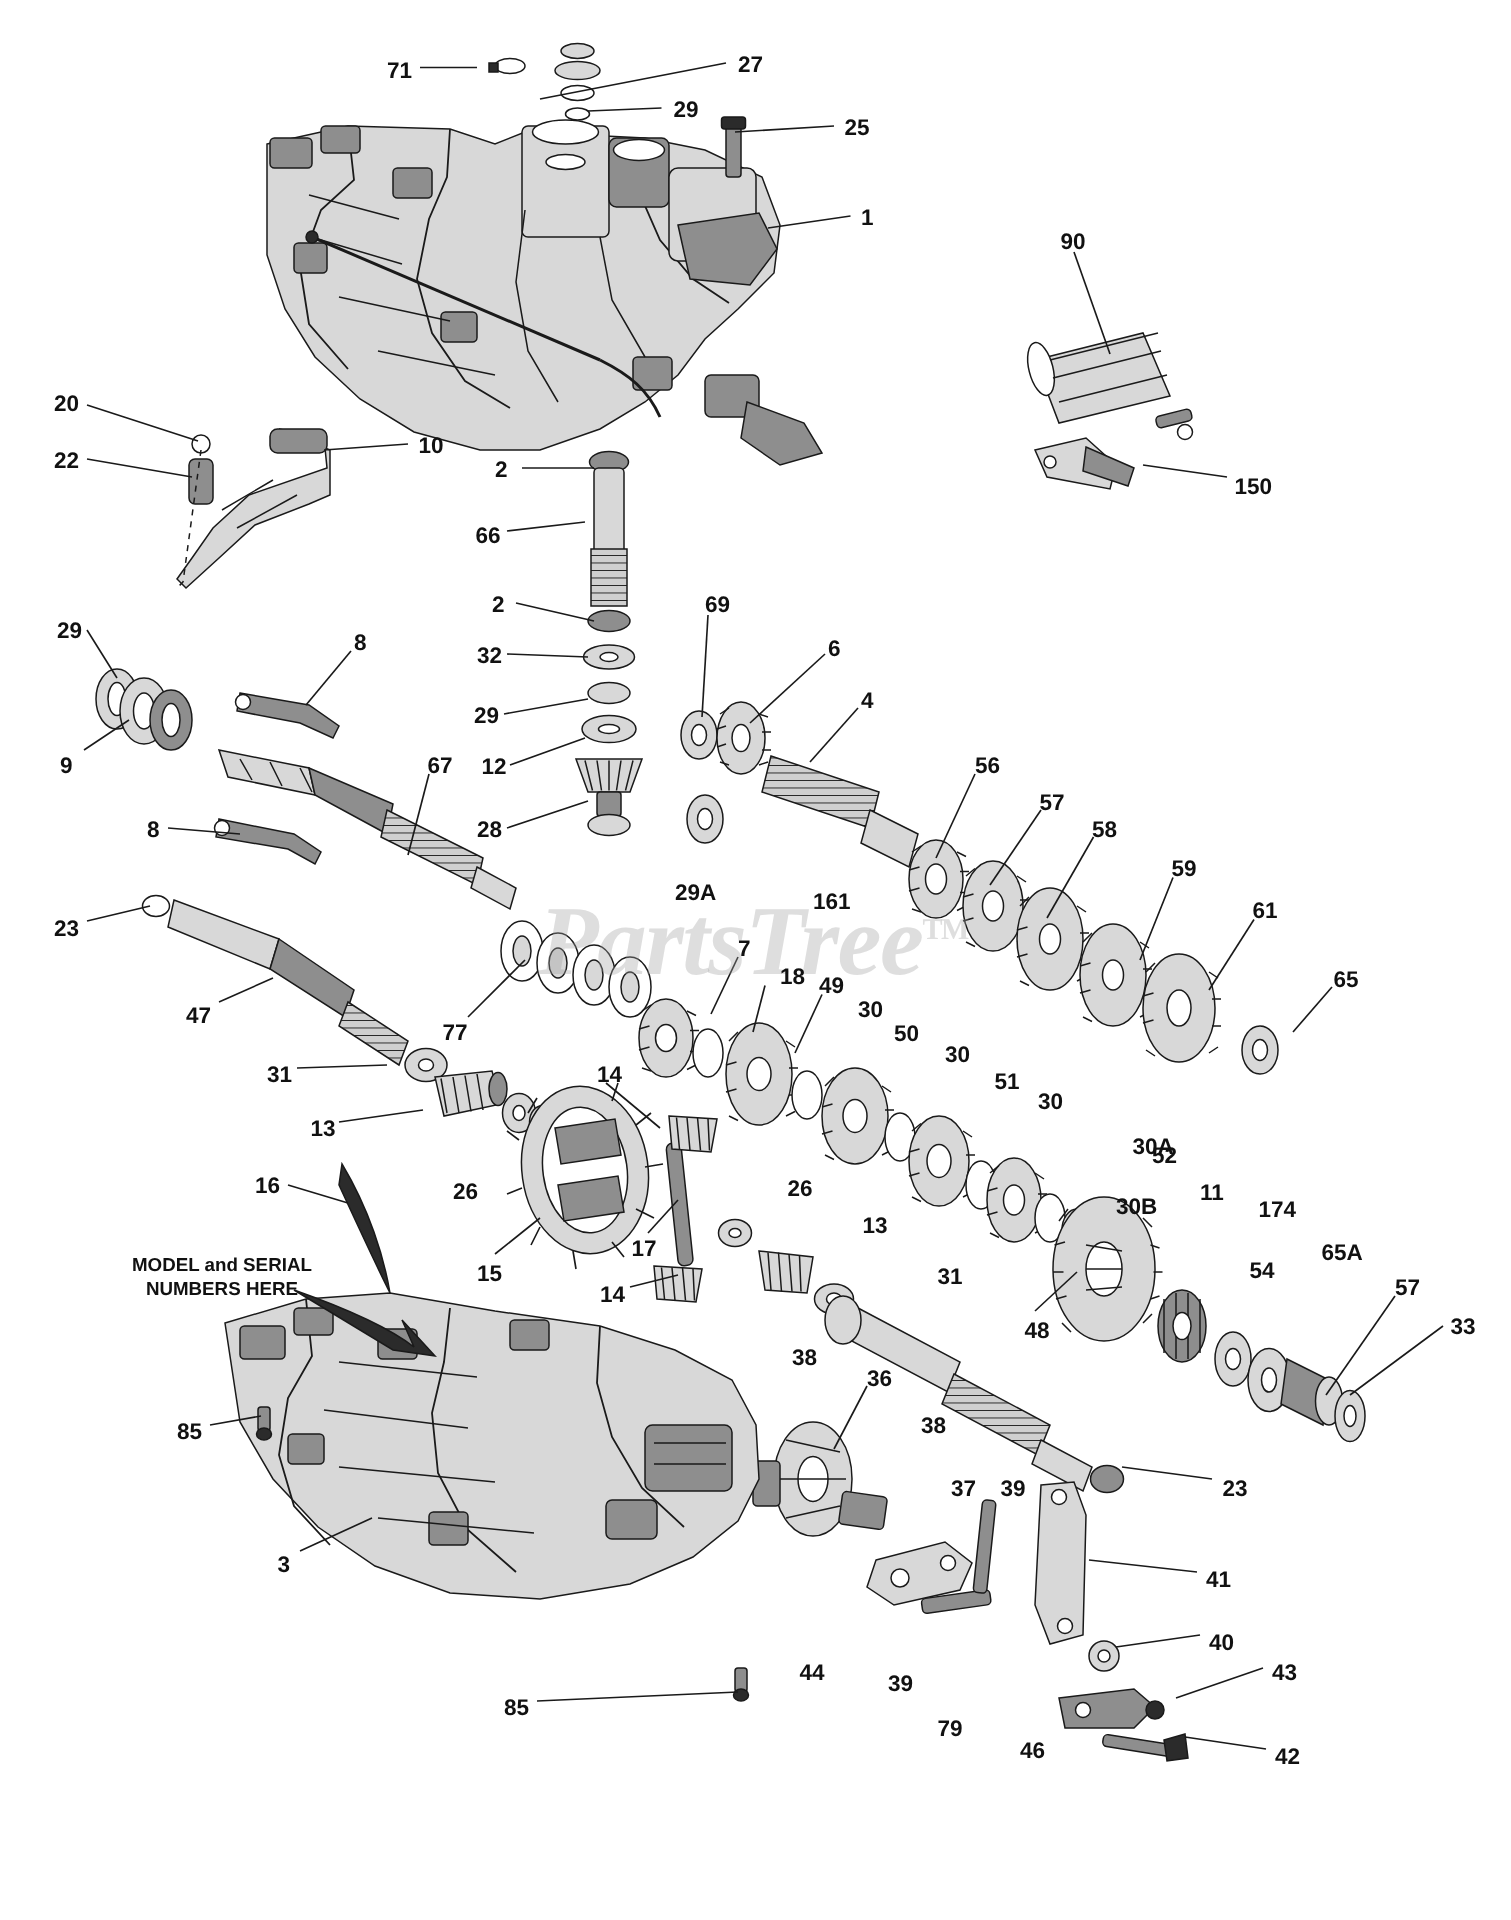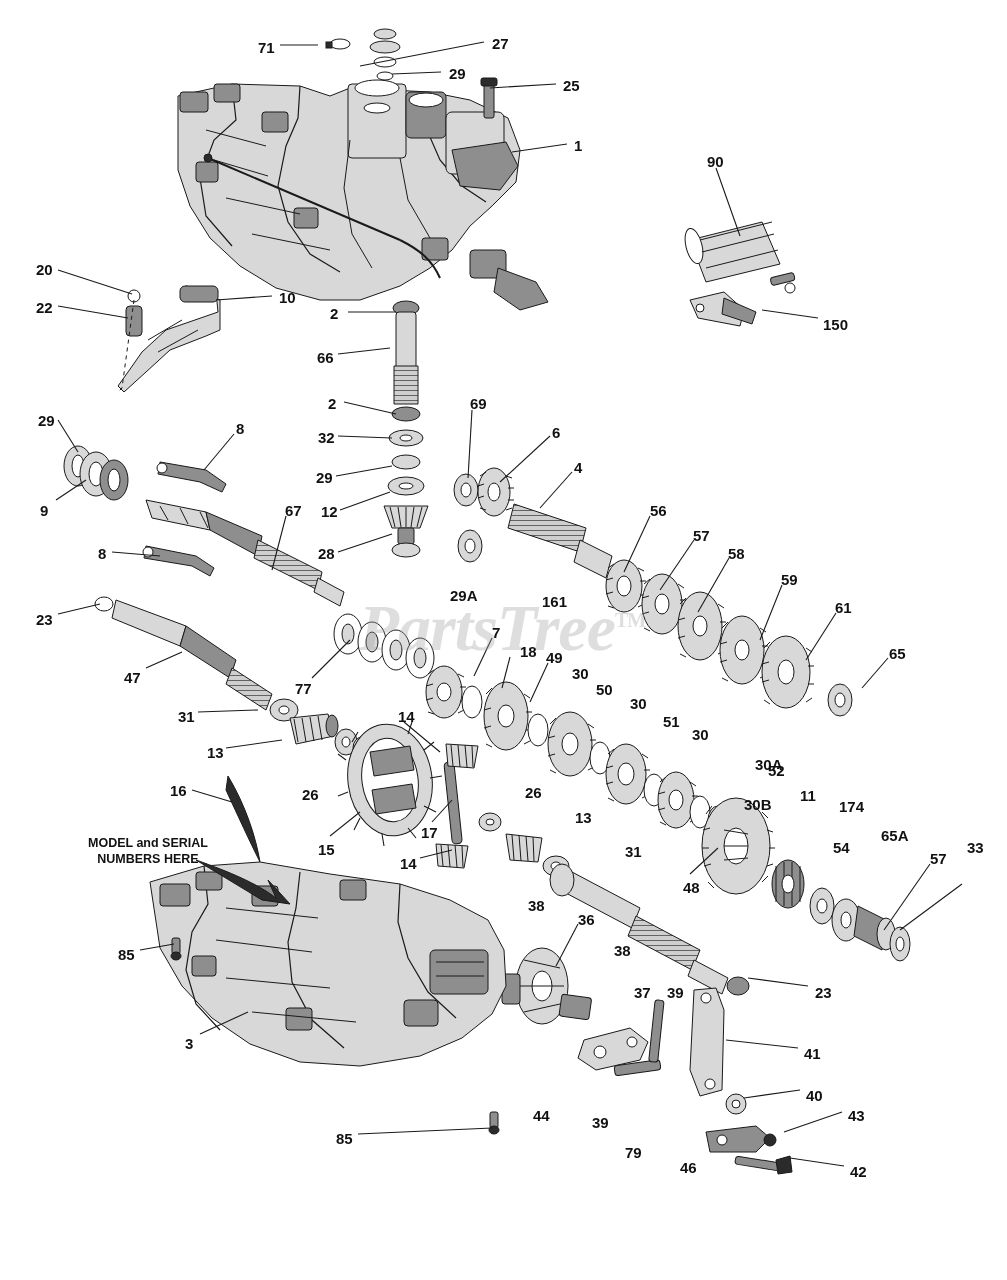--- a/index.html
+++ b/index.html
@@ -549,21 +549,21 @@
       <div class="callout" style="left: 170px; top: 783px;">16</div>
       <div class="callout" style="left: 575px; top: 810px;">13</div>
       <div class="callout" style="left: 421px; top: 825px;">17</div>
       <div class="callout" style="left: 833px; top: 840px;">54</div>
       <div class="callout" style="left: 881px; top: 828px;">65A</div>
       <div class="callout" style="left: 318px; top: 842px;">15</div>
       <div class="callout" style="left: 625px; top: 844px;">31</div>
       <div class="callout" style="left: 930px; top: 851px;">57</div>
       <div class="callout" style="left: 400px; top: 856px;">14</div>
       <div class="callout" style="left: 683px; top: 880px;">48</div>
-      <div class="callout" style="left: 967px; top: 840px;">33</div>
+      <div class="callout" style="left: 967px; top: 877px;">33</div>
       <div class="callout" style="left: 528px; top: 898px;">38</div>
       <div class="callout" style="left: 578px; top: 912px;">36</div>
       <div class="callout" style="left: 118px; top: 947px;">85</div>
       <div class="callout" style="left: 614px; top: 943px;">38</div>
       <div class="callout" style="left: 815px; top: 985px;">23</div>
       <div class="callout" style="left: 634px; top: 985px;">37</div>
       <div class="callout" style="left: 667px; top: 985px;">39</div>
       <div class="callout" style="left: 185px; top: 1036px;">3</div>
       <div class="callout" style="left: 804px; top: 1046px;">41</div>
       <div class="callout" style="left: 806px; top: 1088px;">40</div>

